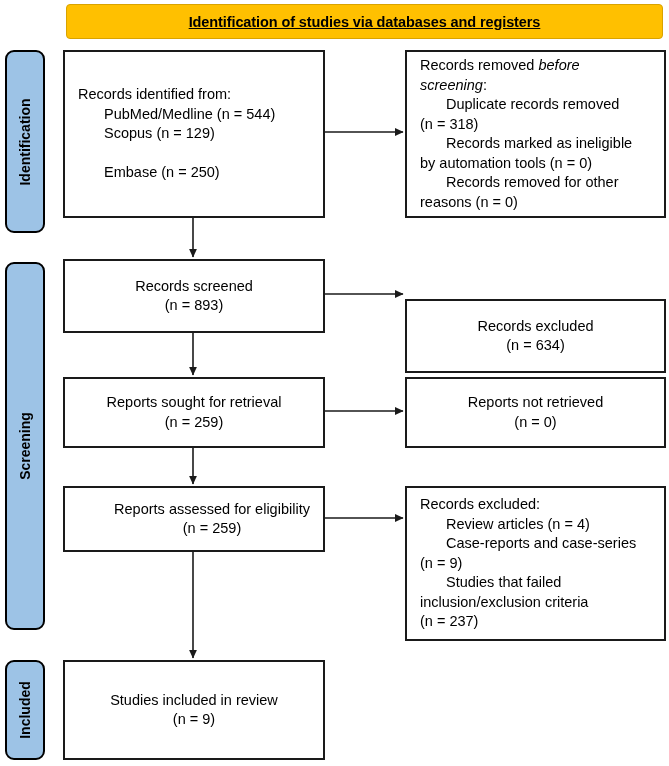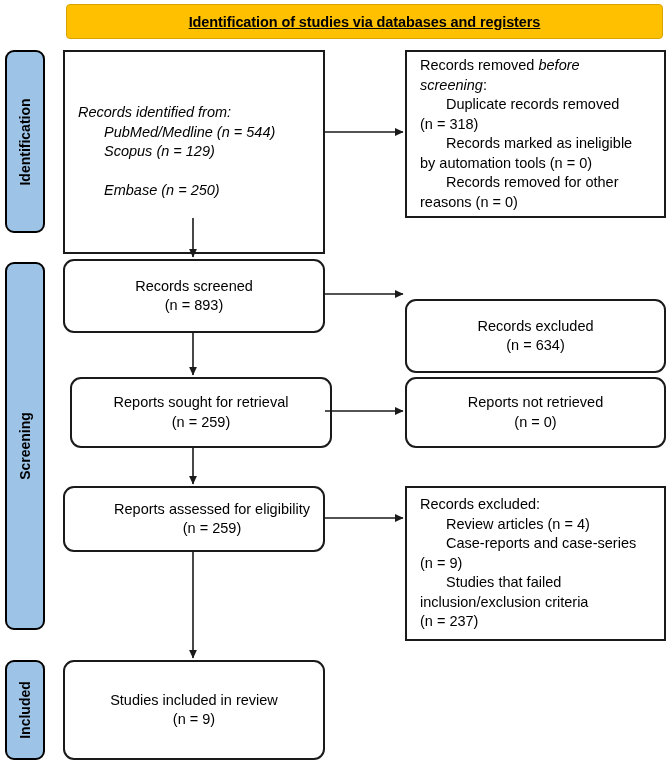--- a/index.html
+++ b/index.html
@@ -71,36 +71,36 @@
 
   
   .box {
     position: absolute;
     background: #ffffff;
     border: 2px solid #1a1a1a;
     box-sizing: border-box;
     display: flex;
     align-items: center;
   }
-  .box.center { justify-content: center; border-radius: 11px; }
+  .box.center { justify-content: center; }
   .box-text {
     font-size: 14.5px;
     line-height: 19.5px;
     color: #000000;
     white-space: pre-wrap;
   }
   .box.center .box-text { text-align: center; }
   .box.left-text { padding-left: 13px; padding-right: 23px; }
   .box.left-text .box-text { text-align: left; }
 
-  .box-b1 { left: 63px;  top: 50px;  width: 262px; height: 204px; font-style: italic; }
+  .box-b1 { left: 63px;  top: 50px;  width: 262px; height: 168px; }
   .box-b2 { left: 405px; top: 50px;  width: 261px; height: 168px; }
   .box-b3 { left: 63px;  top: 259px; width: 262px; height: 74px;  }
   .box-b4 { left: 405px; top: 259px; width: 261px; height: 74px; margin-top: 40px;  }
-  .box-b5 { left: 63px;  top: 377px; width: 262px; height: 71px; margin-left: 7px;  }
+  .box-b5 { left: 63px;  top: 377px; width: 262px; height: 71px;  }
   .box-b6 { left: 405px; top: 377px; width: 261px; height: 71px;  }
   .box-b7 { left: 63px;  top: 486px; width: 262px; height: 66px; padding-left: 36px;  }
   .box-b8 { left: 405px; top: 486px; width: 261px; height: 155px; }
   .box-b9 { left: 63px;  top: 660px; width: 262px; height: 100px; }
 
   .indent { display: inline-block; width: 26px; }
   .em { font-style: italic; }
 
   
   .connectors {

